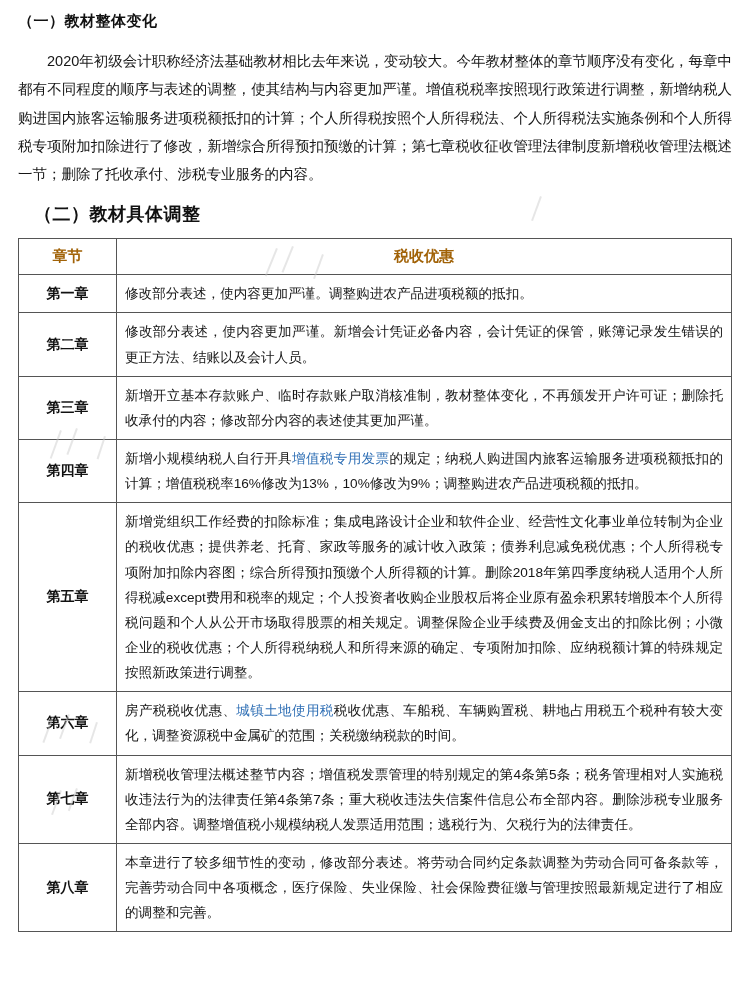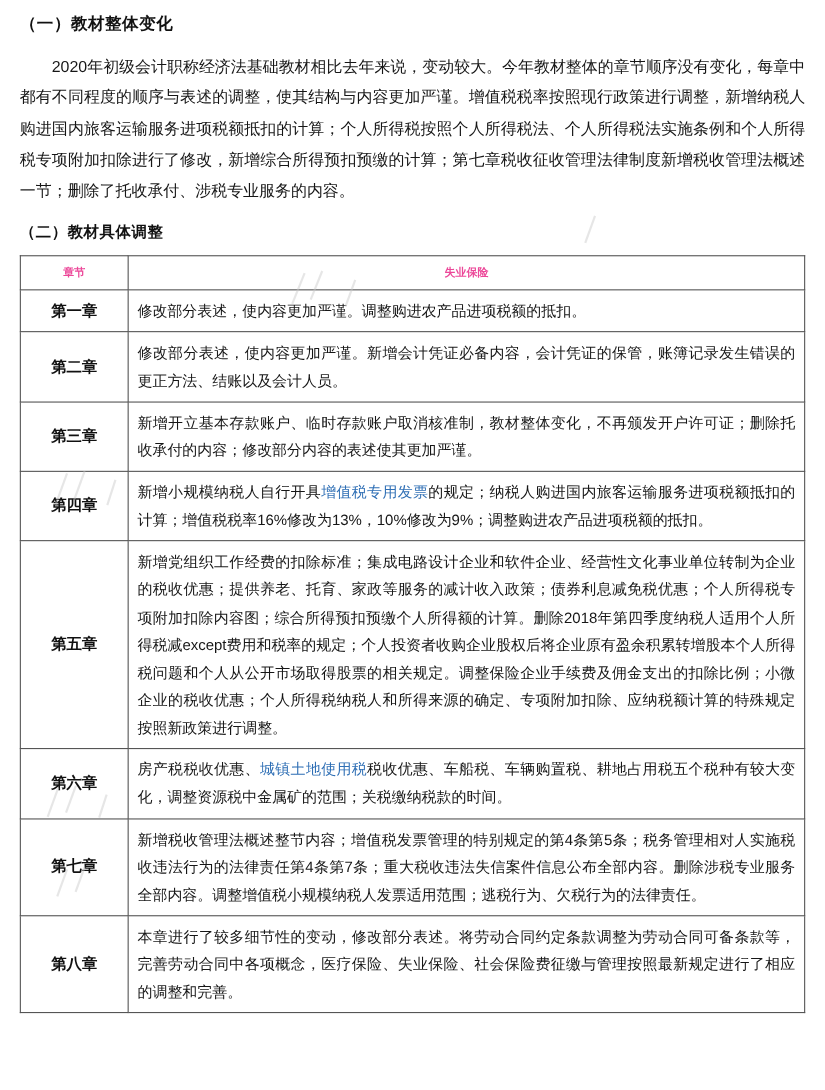--- a/index.html
+++ b/index.html
@@ -31,42 +31,42 @@
   }
   p.body-para {
     font-size: 14.5px;
     line-height: 1.95;
     text-align: justify;
     margin: 16px 0 14px 0;
     text-indent: 2em;
     color: #161616;
   }
   h2.section-heading-2 {
-    font-size: 14px;
+    font-size: 18px;
     font-weight: bold;
-    margin: 14px 0 12px 0;
+    margin: 14px 0 12px 16px;
     letter-spacing: 0.5px;
     color: #111;
   }
   table.changes {
     border-collapse: collapse;
     width: 100%;
     table-layout: fixed;
   }
   table.changes td, table.changes th {
     border: 1px solid #555;
     vertical-align: middle;
     padding: 6px 8px;
   }
   table.changes thead th {
     text-align: center;
-    font-size: 10px;
+    font-size: 15px;
     font-weight: bold;
     padding: 8px 4px;
-    color: #ec4899;
+    color: #a16207;
   }
   col.col-chapter { width: 98px; }
   td.chapter-cell {
     text-align: center;
     font-size: 14px;
     font-weight: bold;
     color: #111;
     white-space: nowrap;
   }
   td.content-cell {
@@ -105,21 +105,21 @@
   <h2 class="section-heading-2">（二）教材具体调整</h2>
 
   <table class="changes">
     <colgroup>
       <col class="col-chapter">
       <col>
     </colgroup>
     <thead>
       <tr>
         <th>章节</th>
-        <th>失业保险</th>
+        <th>税收优惠</th>
       </tr>
     </thead>
     <tbody>
       <tr>
         <td class="chapter-cell">第一章</td>
         <td class="content-cell">修改部分表述，使内容更加严谨。调整购进农产品进项税额的抵扣。</td>
       </tr>
       <tr>
         <td class="chapter-cell">第二章</td>
         <td class="content-cell">修改部分表述，使内容更加严谨。新增会计凭证必备内容，会计凭证的保管，账簿记录发生错误的更正方法、结账以及会计人员。</td>

